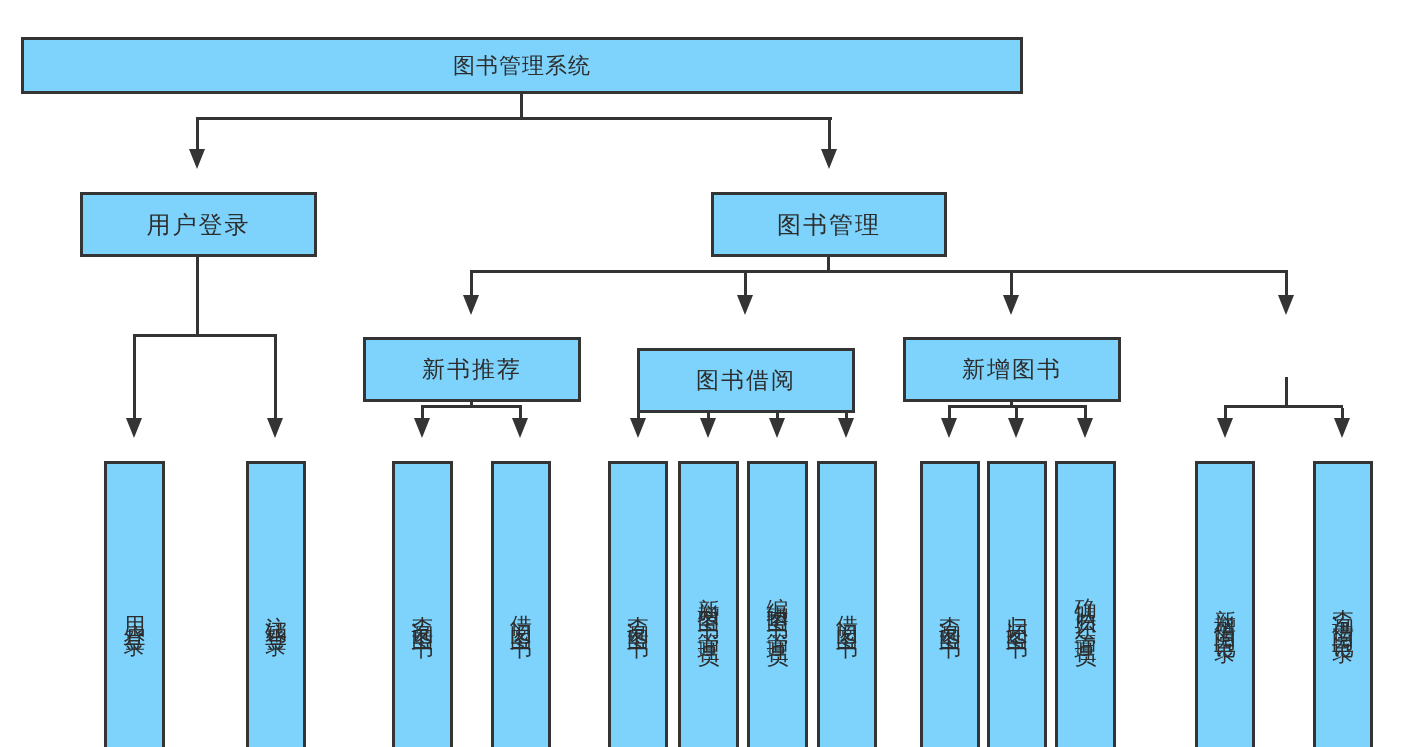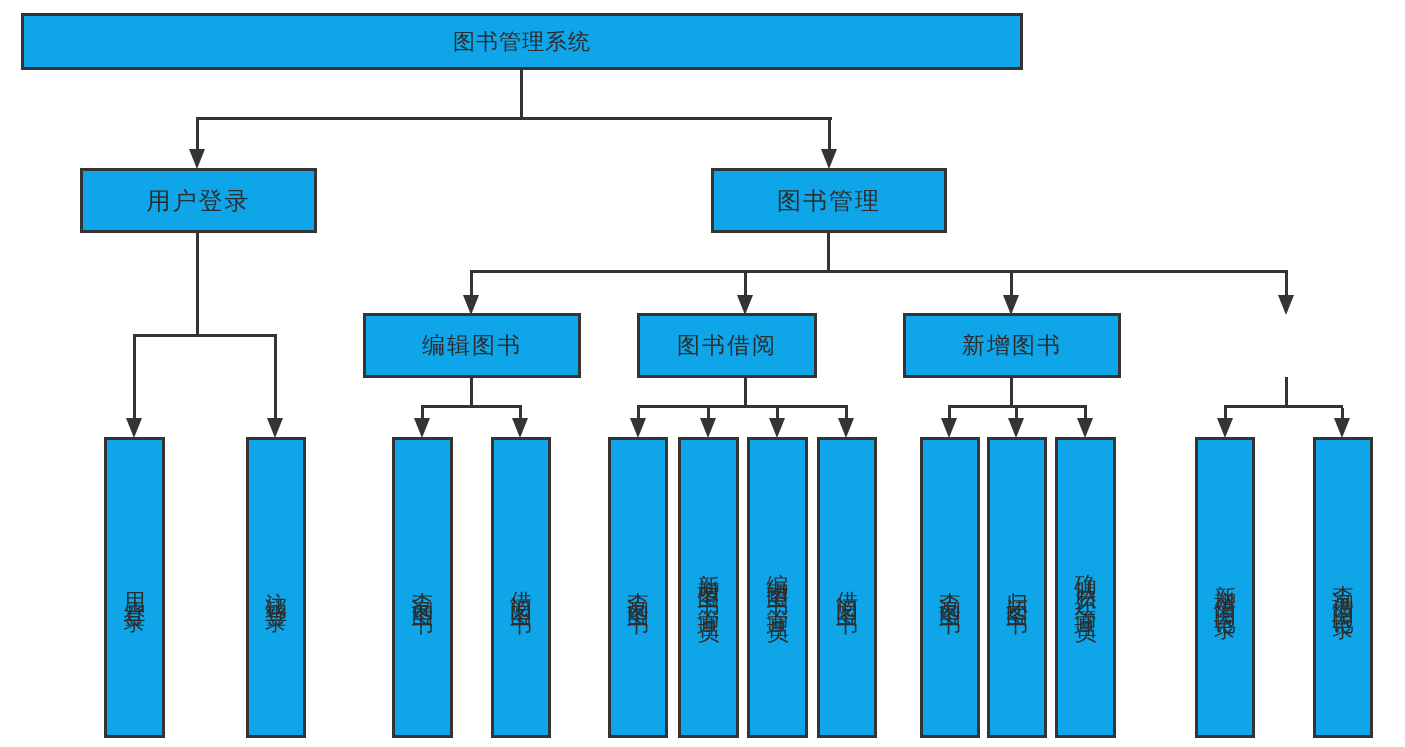--- a/index.html
+++ b/index.html
@@ -10,25 +10,26 @@
     background: #ffffff;
     font-family: "Liberation Sans", "DejaVu Sans", sans-serif;
     color: #2d2d2d;
     overflow: hidden;
   }
   
   .box {
     position: absolute;
     box-sizing: border-box;
     border: 3px solid #343434;
-    background: #0ea5e9;
+    background: #7dd3fc;
     display: flex;
     align-items: center;
     justify-content: center;
     z-index: 2;
+    margin-top: 24px;
   }
   .box .lbl { white-space: nowrap; }
   .root-box .lbl   { font-size: 22px; letter-spacing: 1px; }
   .l1-box .lbl     { font-size: 24px; letter-spacing: 2px; }
   .l2-box .lbl     { font-size: 23px; letter-spacing: 2px; }
   .leaf-box .lbl {
     writing-mode: vertical-rl;
     font-size: 22px;
     letter-spacing: 7px;
     line-height: 1;
@@ -105,23 +106,23 @@
   <div>
     <div class="vline" style="left:827px; top:233px; height:40px;"></div>
     <div class="hline" style="left:470px; top:270px; width:818px;"></div>
     <div class="arr" style="left:463px; top:273px; height:42px;"></div>
     <div class="arr" style="left:737px; top:273px; height:42px;"></div>
     <div class="arr" style="left:1003px; top:273px; height:42px;"></div>
     <div class="arr" style="left:1278px; top:273px; height:42px;"></div>
   </div>
 
   <div class="box l2-box" style="left:363px; top:313px; width:218px; height:65px;">
-    <span class="lbl">编辑图书</span>
-  </div>
-  <div class="box l2-box" style="left:637px; top:313px; width:180px; height:65px;font-family:Liberation Serif, serif;">
+    <span class="lbl">新书推荐</span>
+  </div>
+  <div class="box l2-box" style="left:637px; top:324px; width:218px; height:65px;font-family:Liberation Serif, serif;">
     <span class="lbl">图书借阅</span>
   </div>
   <div class="box l2-box" style="left:903px; top:313px; width:218px; height:65px;">
     <span class="lbl">新增图书</span>
   </div>
 
   <div>
     <div class="vline" style="left:470px; top:377px; height:31px;"></div>
     <div class="hline" style="left:421px; top:405px; width:101px;"></div>
     <div class="arr" style="left:414px; top:408px; height:30px;"></div>

